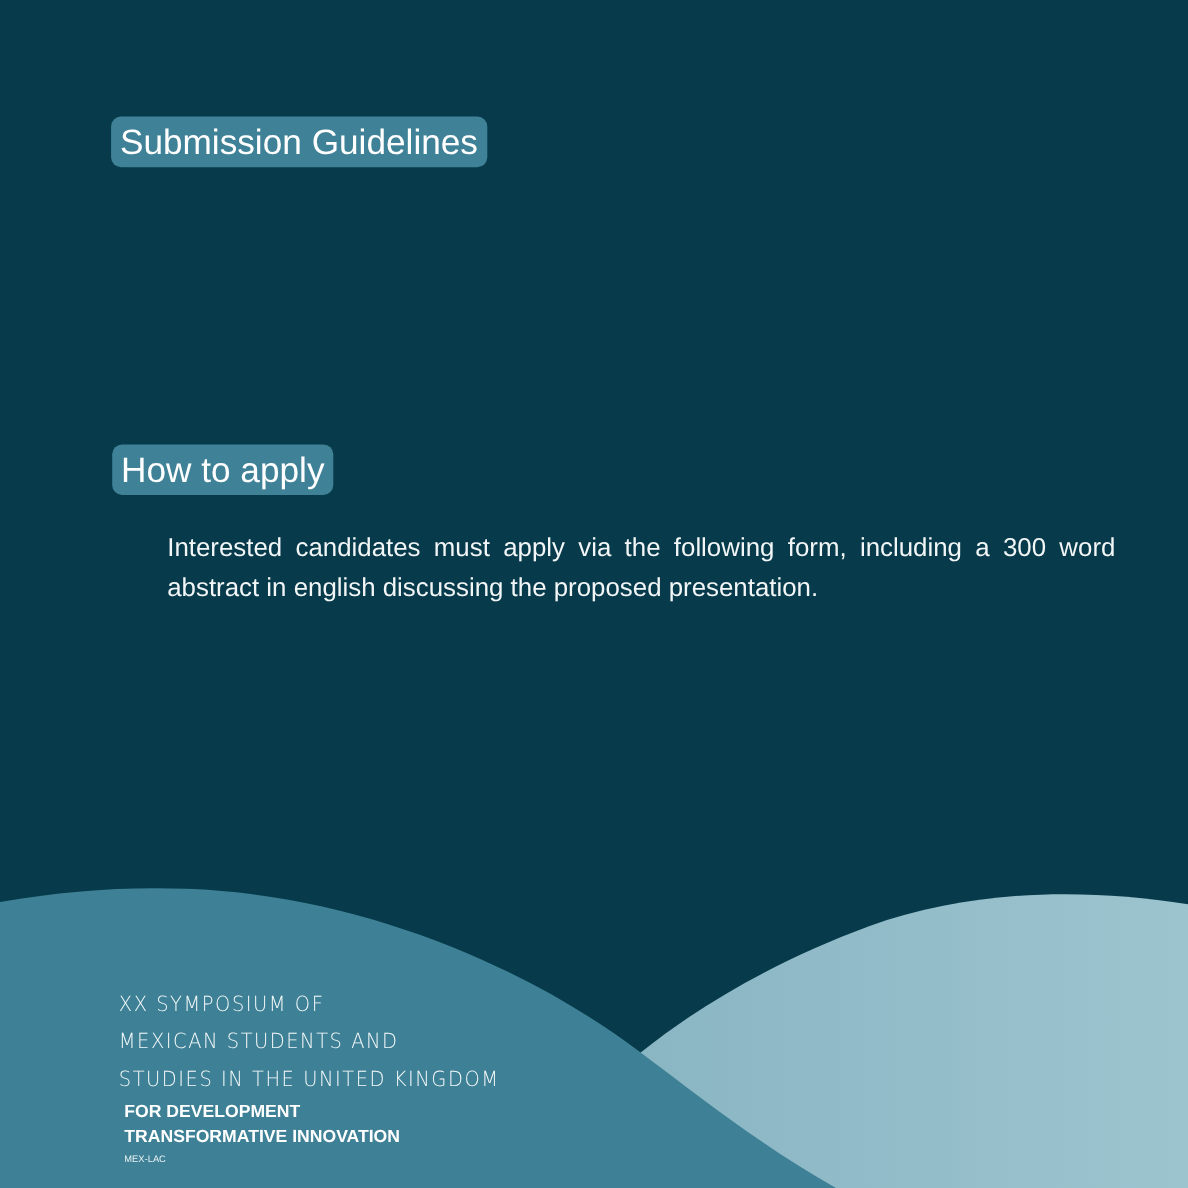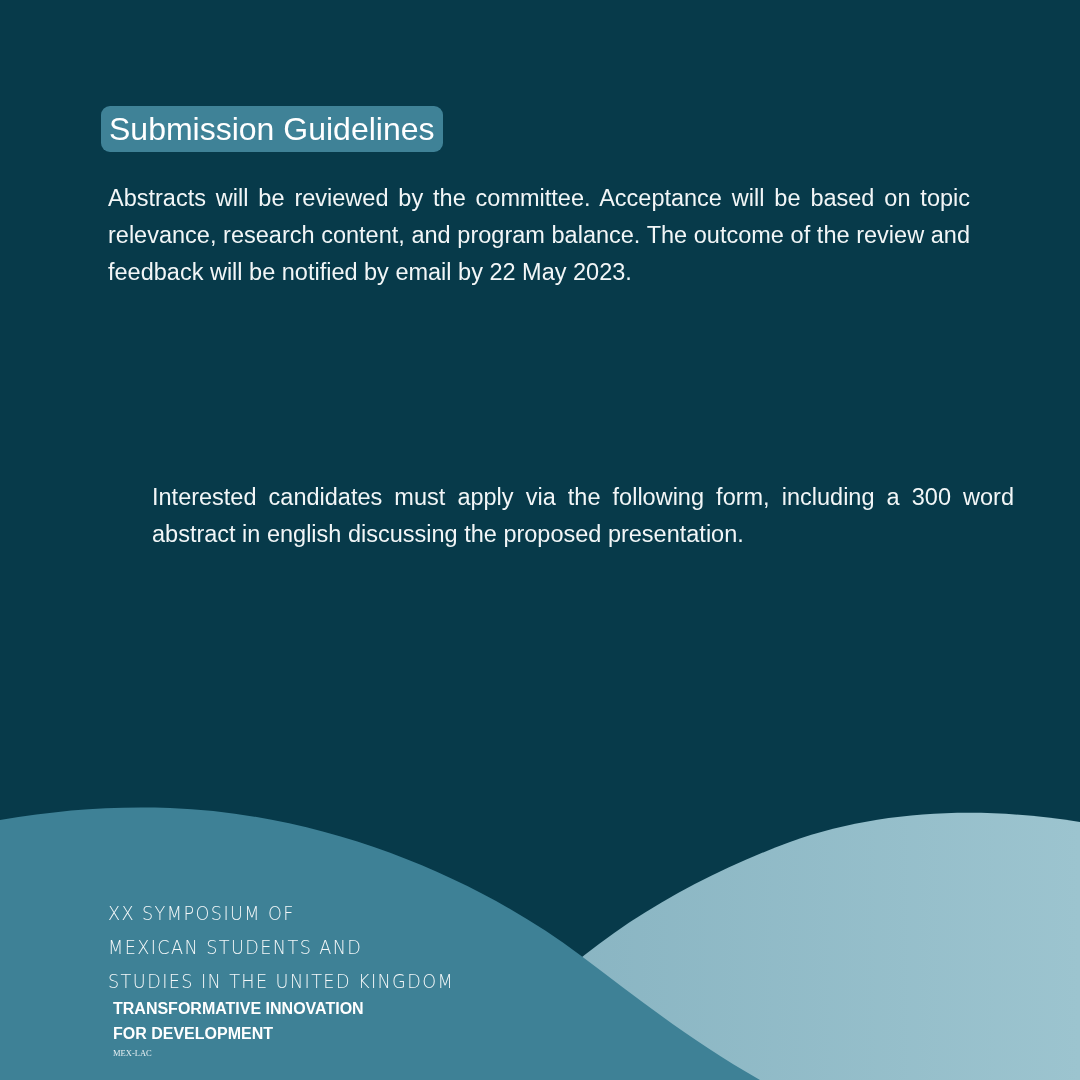--- a/index.html
+++ b/index.html
@@ -51,21 +51,21 @@
     .theme-line {
       font-family: "Liberation Sans", sans-serif;
       font-weight: bold;
       font-size: 16px;
       line-height: 25px;
       margin-left: 5px;
       white-space: nowrap;
     }
     .theme-first { margin-top: -2px; }
     .org {
-      font-family: Liberation Serif, serif;
+      font-family: Liberation Sans, sans-serif;
       font-size: 8.5px;
       margin-left: 5px;
       margin-top: 2px;
       color: #e8f0f3;
     }
   </style>
 </head>
 <body>
 
 <svg class="bg-shapes" viewBox="0 0 1080 1080" xmlns="http://www.w3.org/2000/svg">
@@ -77,30 +77,30 @@
   </defs>
   <path d="M 470 1080 C 540 970 660 890 790 842 C 880 810 980 806 1080 822 L 1080 1080 Z" fill="url(#lightGrad)"></path>
   <path d="M 0 820 C 60 810 110 806 170 808 C 330 814 480 880 580 955 C 640 1000 690 1040 760 1080 L 0 1080 Z" fill="#3e8196"></path>
 </svg>
 
 <div class="content">
 
   <div class="heading h1">Submission Guidelines</div>
 
   <div class="para p1">
-    <p>Abstracts will be reviewed by the committee. Acceptance will be based on topic relevance, research content, and program balance. The outcome of the review and feedback will be notified by email by 22 May 2023.</p>
   </div>
 
+  <div class="heading h2">How to apply</div>
 
   <div class="para p2">
     <p>Interested candidates must apply via the following form, including a 300 word abstract in english discussing the proposed presentation.</p>
   </div>
 
   <div class="footer">
     <div class="symp-line">XX SYMPOSIUM OF</div>
     <div class="symp-line">MEXICAN STUDENTS AND</div>
     <div class="symp-line">STUDIES IN THE UNITED KINGDOM</div>
+    <div class="theme-line">FOR DEVELOPMENT</div>
     <div class="theme-line theme-first">TRANSFORMATIVE INNOVATION</div>
-    <div class="theme-line">FOR DEVELOPMENT</div>
     <div class="org">MEX-LAC</div>
   </div>
 
 </div>
 
 </body></html>

